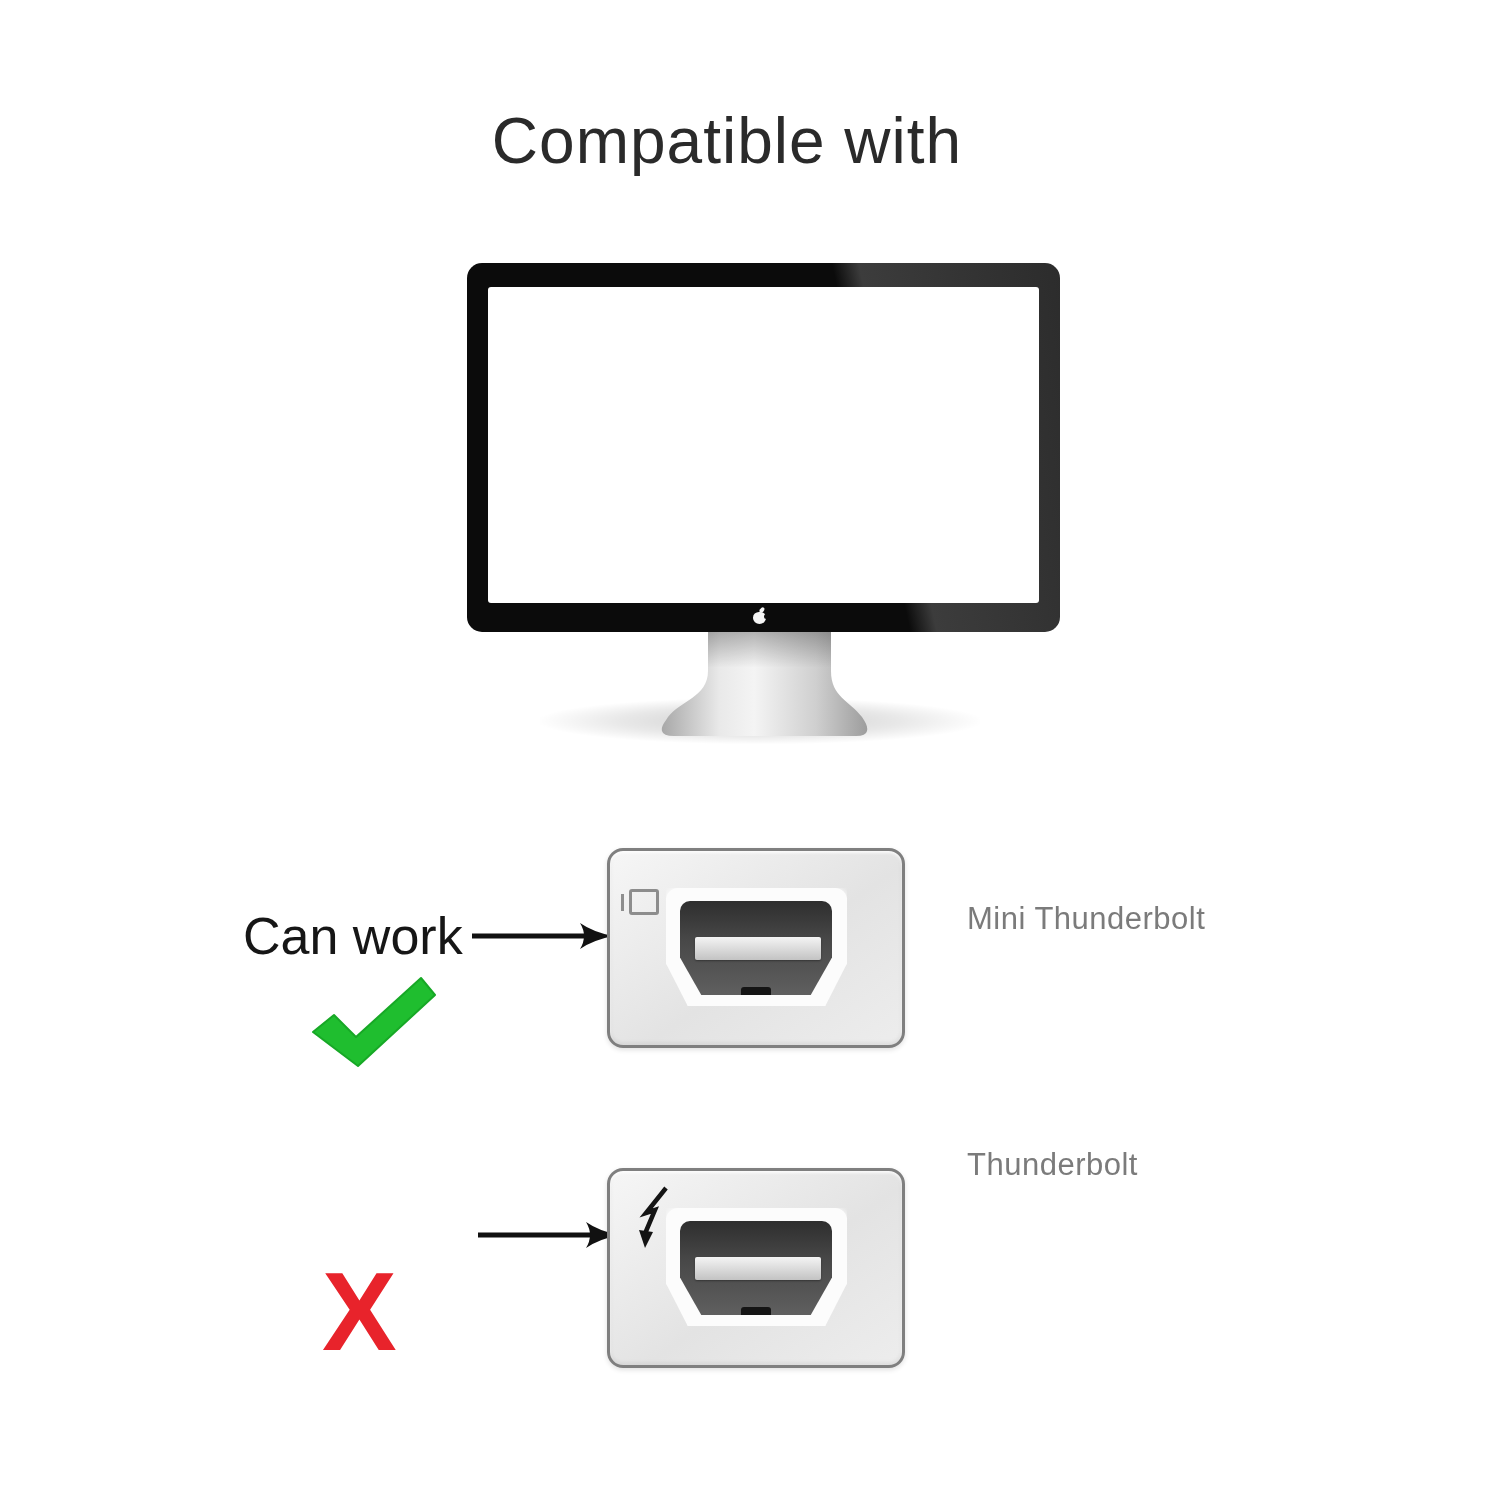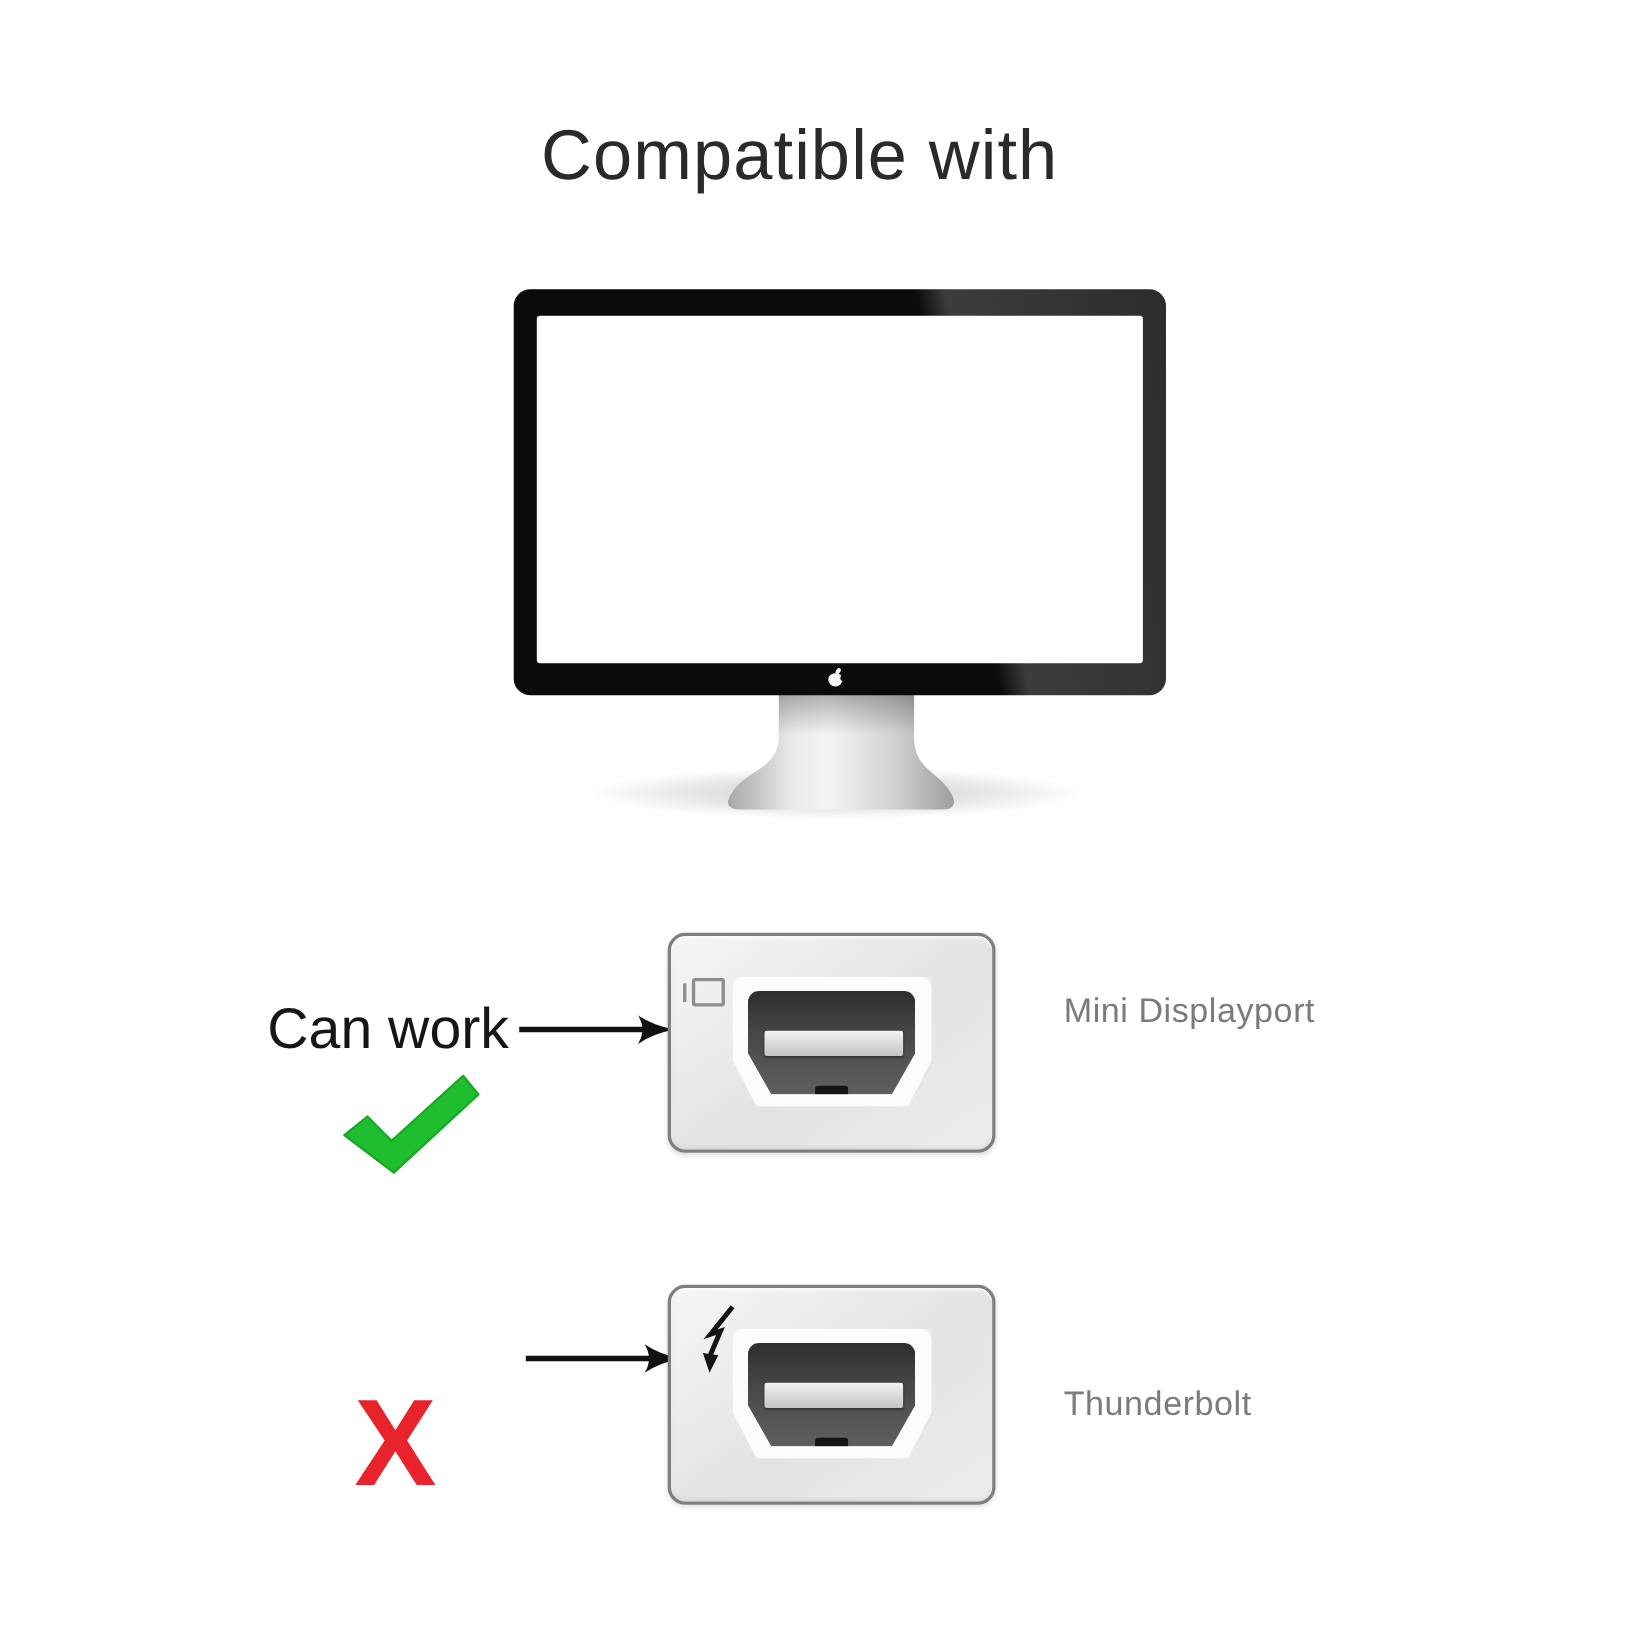--- a/index.html
+++ b/index.html
@@ -92,21 +92,21 @@
   .mdp-bar-l{left:2px;}
   .mdp-bar-r{right:2px;}
   
   .bolt-svg{position:absolute;left:26px;top:15px;}
   
   .port-label{
     position:absolute;left:967px;font-size:31px;font-weight:400;color:#7b7b7b;
     letter-spacing:0.5px;white-space:nowrap;
   }
   .port-label-1{top:901px;}
-  .port-label-2{top:1258px;text-align:center;}
+  .port-label-2{top:1147px;text-align:center;}
 </style>
 </head>
 <body>
 
 <div class="canvas">
 
   <h1 class="title">Compatible with</h1>
 
   <div>
     <div class="floor-shadow"></div>
@@ -151,21 +151,21 @@
       <div class="mdp-rect"></div>
       <div class="mdp-bar mdp-bar-r"></div>
     </div>
     <div class="recess">
       <div class="opening">
         <div class="tongue"></div>
         <div class="notch"></div>
       </div>
     </div>
   </div>
-  <div class="port-label port-label-1">Mini Displayport</div>
+  <div class="port-label port-label-1">Mini Thunderbolt</div>
 
   <svg class="arrow-svg arrow-2" width="145" height="30" viewBox="0 0 145 30">
     <line x1="2" y1="15" x2="116" y2="15" stroke="#111111" stroke-width="5"></line>
     <path d="M110 2 Q123 11 143 15 Q123 19 110 28 Q118 15 110 2 Z" fill="#111111"></path>
   </svg>
   <div class="cross-mark">X</div>
   <div class="plate plate-2">
     <svg class="bolt-svg" width="40" height="70" viewBox="0 0 40 70">
       <path d="M30 2 L10 27 L19 24 L8 50" fill="none" stroke="#141414" stroke-width="4.5" stroke-linejoin="miter"></path>
       <path d="M3 44 L9 62 L17 46 Z" fill="#141414"></path>

